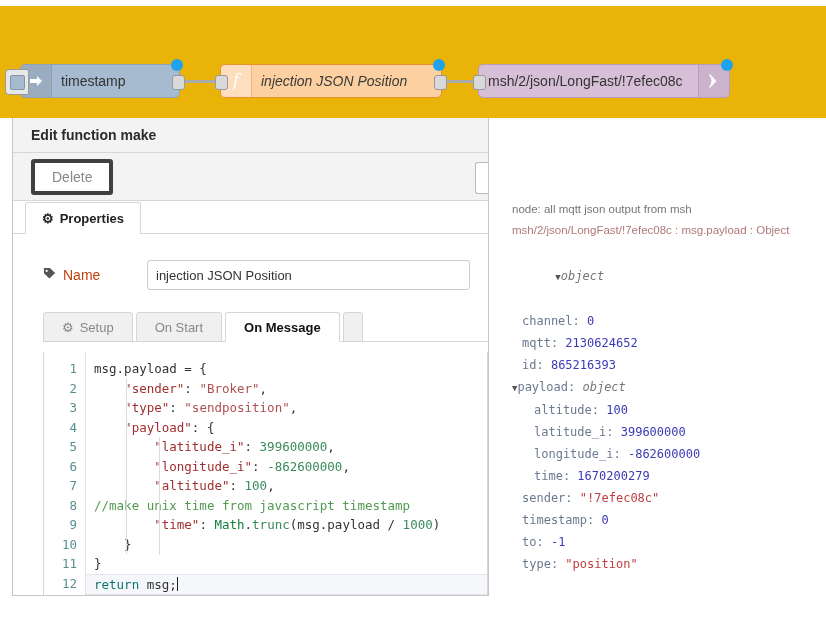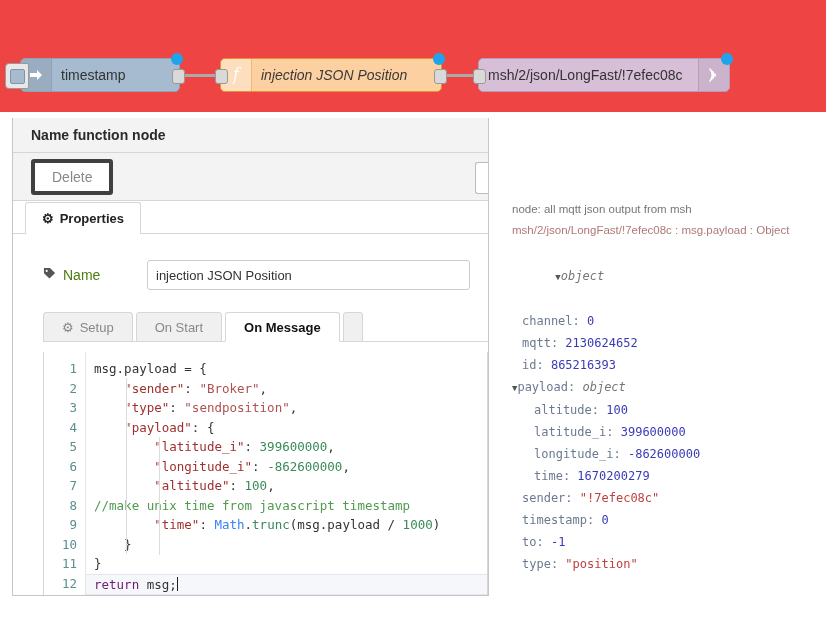--- a/index.html
+++ b/index.html
@@ -7,22 +7,22 @@
     margin: 0; padding: 0;
     background: #ffffff;
     width: 826px; height: 629px;
     overflow: hidden;
     font-family: "Liberation Sans", sans-serif;
   }
   #root { position: relative; width: 826px; height: 629px; }
 
   
   .flow-canvas {
-    position: absolute; left: 0; top: 0; width: 826px; height: 112px;
-    background: #ef4444;
+    position: absolute; left: 0; top: 6px; width: 826px; height: 112px;
+    background: #eab308;
   }
   .node {
     position: absolute; height: 34px; border-radius: 5px;
     border: 1px solid #999; box-sizing: border-box;
     display: flex; align-items: center;
   }
   .node-label {
     font-size: 14px; color: #333; white-space: nowrap;
     padding: 0 9px;
   }
@@ -136,21 +136,21 @@
     position: relative; z-index: 2;
   }
 
   .dialog-body { padding: 18px 0 0 0; }
 
   .form-row {
     display: flex; align-items: center;
     padding: 8px 18px 0 30px; gap: 12px;
   }
   .form-label {
-    font-size: 14px; color: #4d7c0f; display: flex;
+    font-size: 14px; color: #c2410c; display: flex;
     align-items: center; gap: 7px; width: 92px; flex: none;
   }
   .form-input {
     flex: 1; height: 30px; border: 1px solid #ccc; border-radius: 3px;
     font-size: 13px; color: #333; padding: 0 8px;
     font-family: "Liberation Sans", sans-serif;
     box-sizing: border-box; outline: none; background: #fff;
   }
 
   
@@ -191,22 +191,22 @@
     border-bottom: 1px solid #e2e6ef; margin-left: -8px;
     padding-left: 8px; height: 19.5px; box-sizing: content-box;
   }
   .ind-guide {
     position: absolute; width: 1px; background: #dcdcdc;
   }
   .tok-str { color: #b05050; }
   .tok-key { color: #a03030; }
   .tok-num { color: #3a8a5a; }
   .tok-com { color: #4f9a4f; }
-  .tok-kw  { color: #701a75; }
-  .tok-fn  { color: #3b82f6; }
+  .tok-kw  { color: #0f766e; }
+  .tok-fn  { color: #15803d; }
   .cursor {
     display: inline-block; width: 1px; height: 14px;
     background: #222; vertical-align: -2px;
   }
 
   
   .debug-panel {
     position: absolute; left: 512px; top: 200px;
     width: 314px; background: #fff;
     font-family: "DejaVu Sans Mono", monospace;
@@ -277,21 +277,21 @@
           </g>
         </svg>
       </div>
       <div class="port" style="left:-6px;"></div>
       <div class="status-dot" style="right:-4px;"></div>
     </div>
   </div>
 
   <div class="dialog">
 
-    <div class="dialog-header">Name function node</div>
+    <div class="dialog-header">Edit function make</div>
 
     <div class="dialog-toolbar">
       <button class="btn">Delete</button>
       <div class="btn-clipped"></div>
     </div>
 
     <div class="tabs-row">
       <div class="dlg-tab">
         <span>⚙</span>
         <span>Properties</span>

